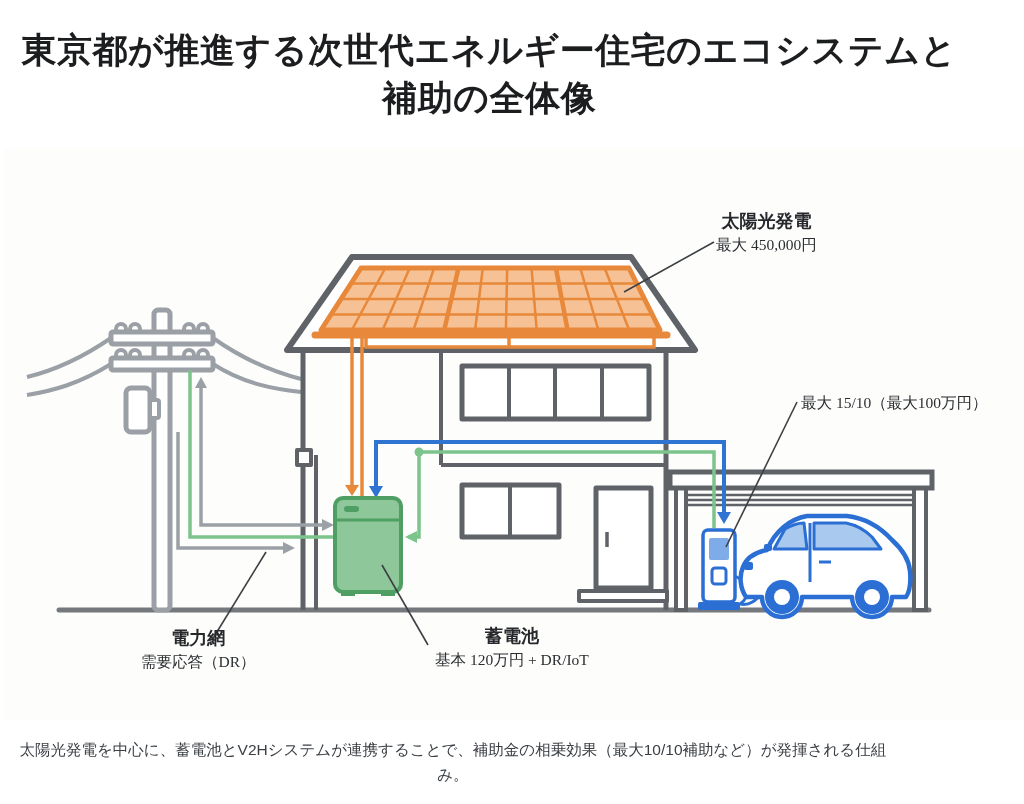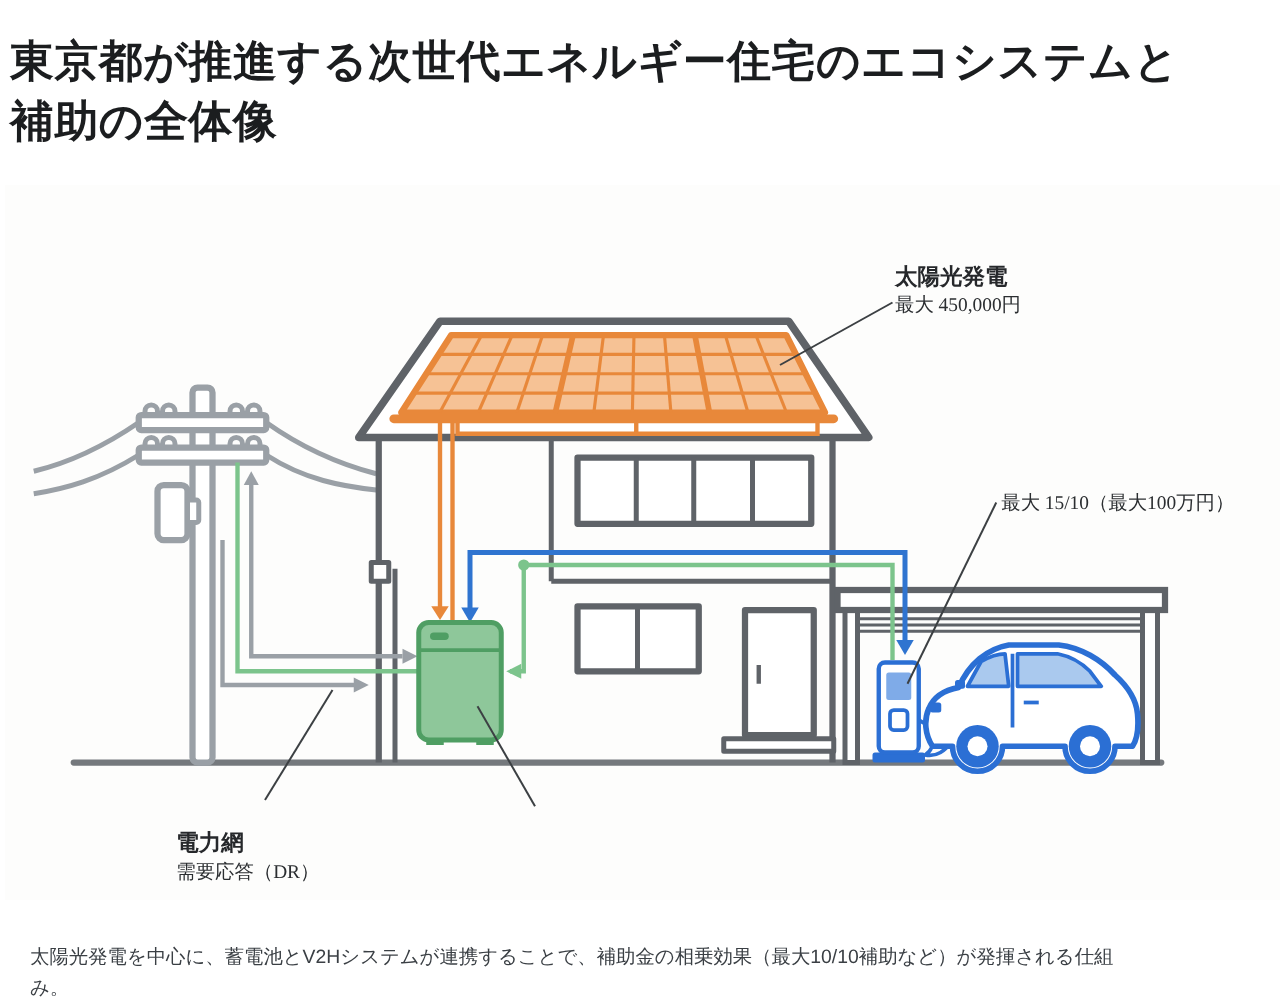--- a/index.html
+++ b/index.html
@@ -1,21 +1,21 @@
 <!DOCTYPE html>
 <html><head>
 <meta charset="utf-8">
 <style>
   html,body{margin:0;padding:0;background:#ffffff;}
   body{
     width:1024px;height:804px;overflow:hidden;
     font-family:"Liberation Sans","DejaVu Sans",sans-serif;
     color:#202124;
   }
-  .page{position:relative;width:1024px;height:592px;background:#ffffff;}
+  .page{position:relative;width:1024px;height:592px;background:#ffffff;text-align:center;}
   .page-title{
     position:absolute;left:8px;top:26px;
     font-size:35px;font-weight:700;line-height:1.38;letter-spacing:.5px;
     color:#1b1d1f;max-width:27.5em;
   }
   .figure{
     position:absolute;left:4px;top:148px;width:1024px;height:572px;
     background:#fdfdfc;
   }
   .figure svg{position:absolute;left:0;top:0;}
@@ -176,21 +176,25 @@
       </g>
     </svg>
 
     <div class="diagram-label" style="left:712px;top:62px;">
       <div class="dl-title">太陽光発電</div>
       <div class="dl-sub">最大 450,000円</div>
     </div>
     <div class="diagram-label" style="left:797px;top:243px;">
       <div class="dl-sub">最大 15/10（最大100万円）</div>
     </div>
-    <div class="diagram-label" style="left:137px;top:479px;margin-top:36px;">
+    <div class="diagram-label" style="left:137px;top:479px;">
       <div class="dl-title">電力網</div>
       <div class="dl-sub">需要応答（DR）</div>
     </div>
+    <div class="diagram-label" style="left:431px;top:477px;">
+      <div class="dl-title">蓄電池</div>
+      <div class="dl-sub">基本 120万円 + DR/IoT</div>
+    </div>
   </div>
 
-  <p class="page-caption" style="margin:16px;">太陽光発電を中心に、蓄電池とV2Hシステムが連携することで、補助金の相乗効果（最大10/10補助など）が発揮される仕組み。</p>
+  <p class="page-caption" style="margin:0;">太陽光発電を中心に、蓄電池とV2Hシステムが連携することで、補助金の相乗効果（最大10/10補助など）が発揮される仕組み。</p>
 
 </div>
 
 </body></html>

